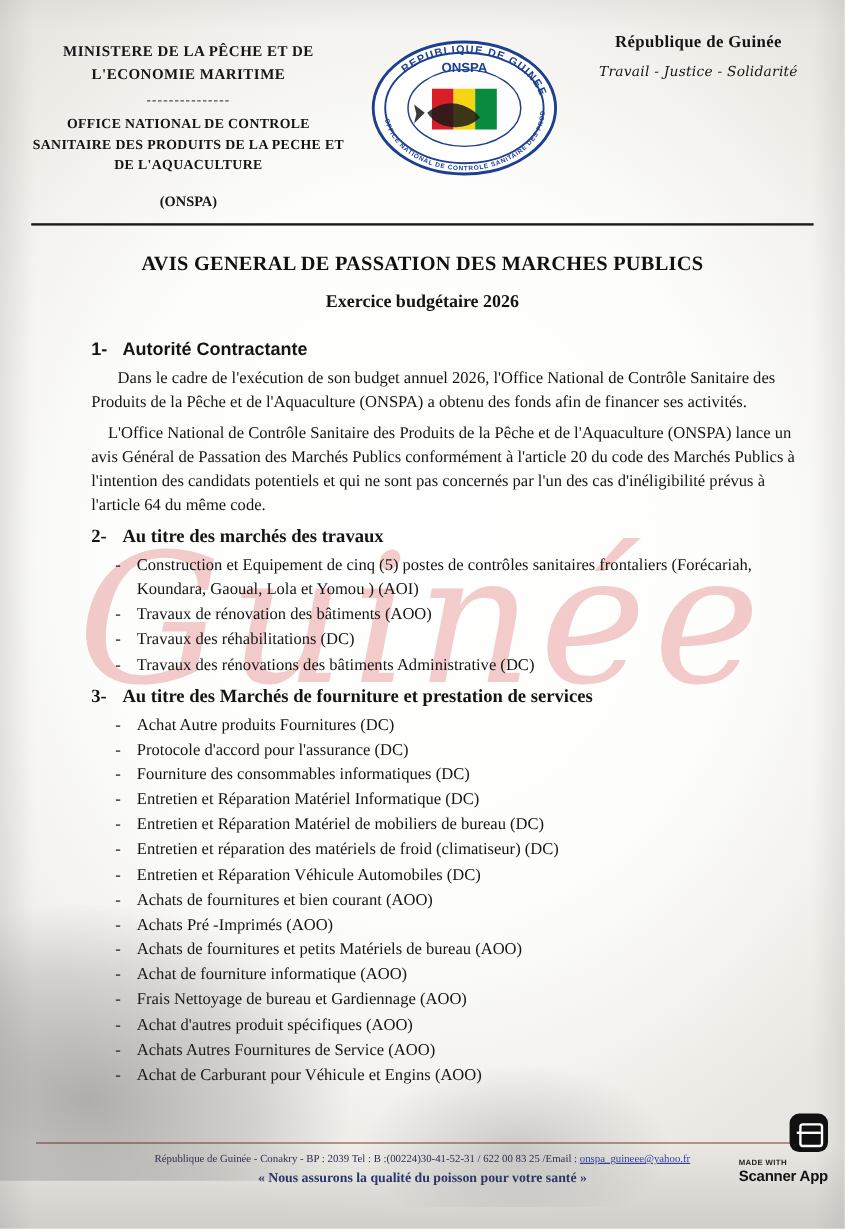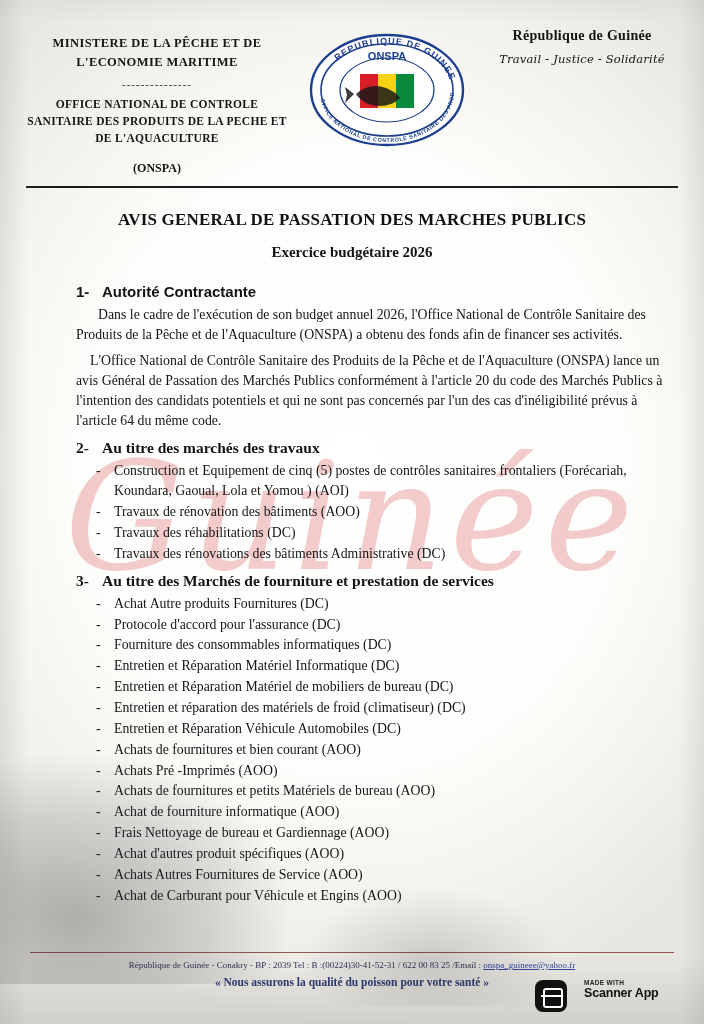--- a/index.html
+++ b/index.html
@@ -252,23 +252,24 @@
     font-family: "Liberation Serif", serif;
   }
   .foot-spacer { height: 36px; }
 
   
   .badge {
     position: absolute;
     right: 14px;
     bottom: 12px;
     display: flex;
-    align-items: flex-start;
-    gap: 17px;
+    align-items: flex-end;
+    gap: 7px;
     z-index: 7;
+    flex-direction: column;
   }
   .badge .sq {
     width: 32px; height: 32px;
     border-radius: 8px;
     background: #111;
     position: relative;
   }
   .badge .sq::before {
     content: "";
     position: absolute;

